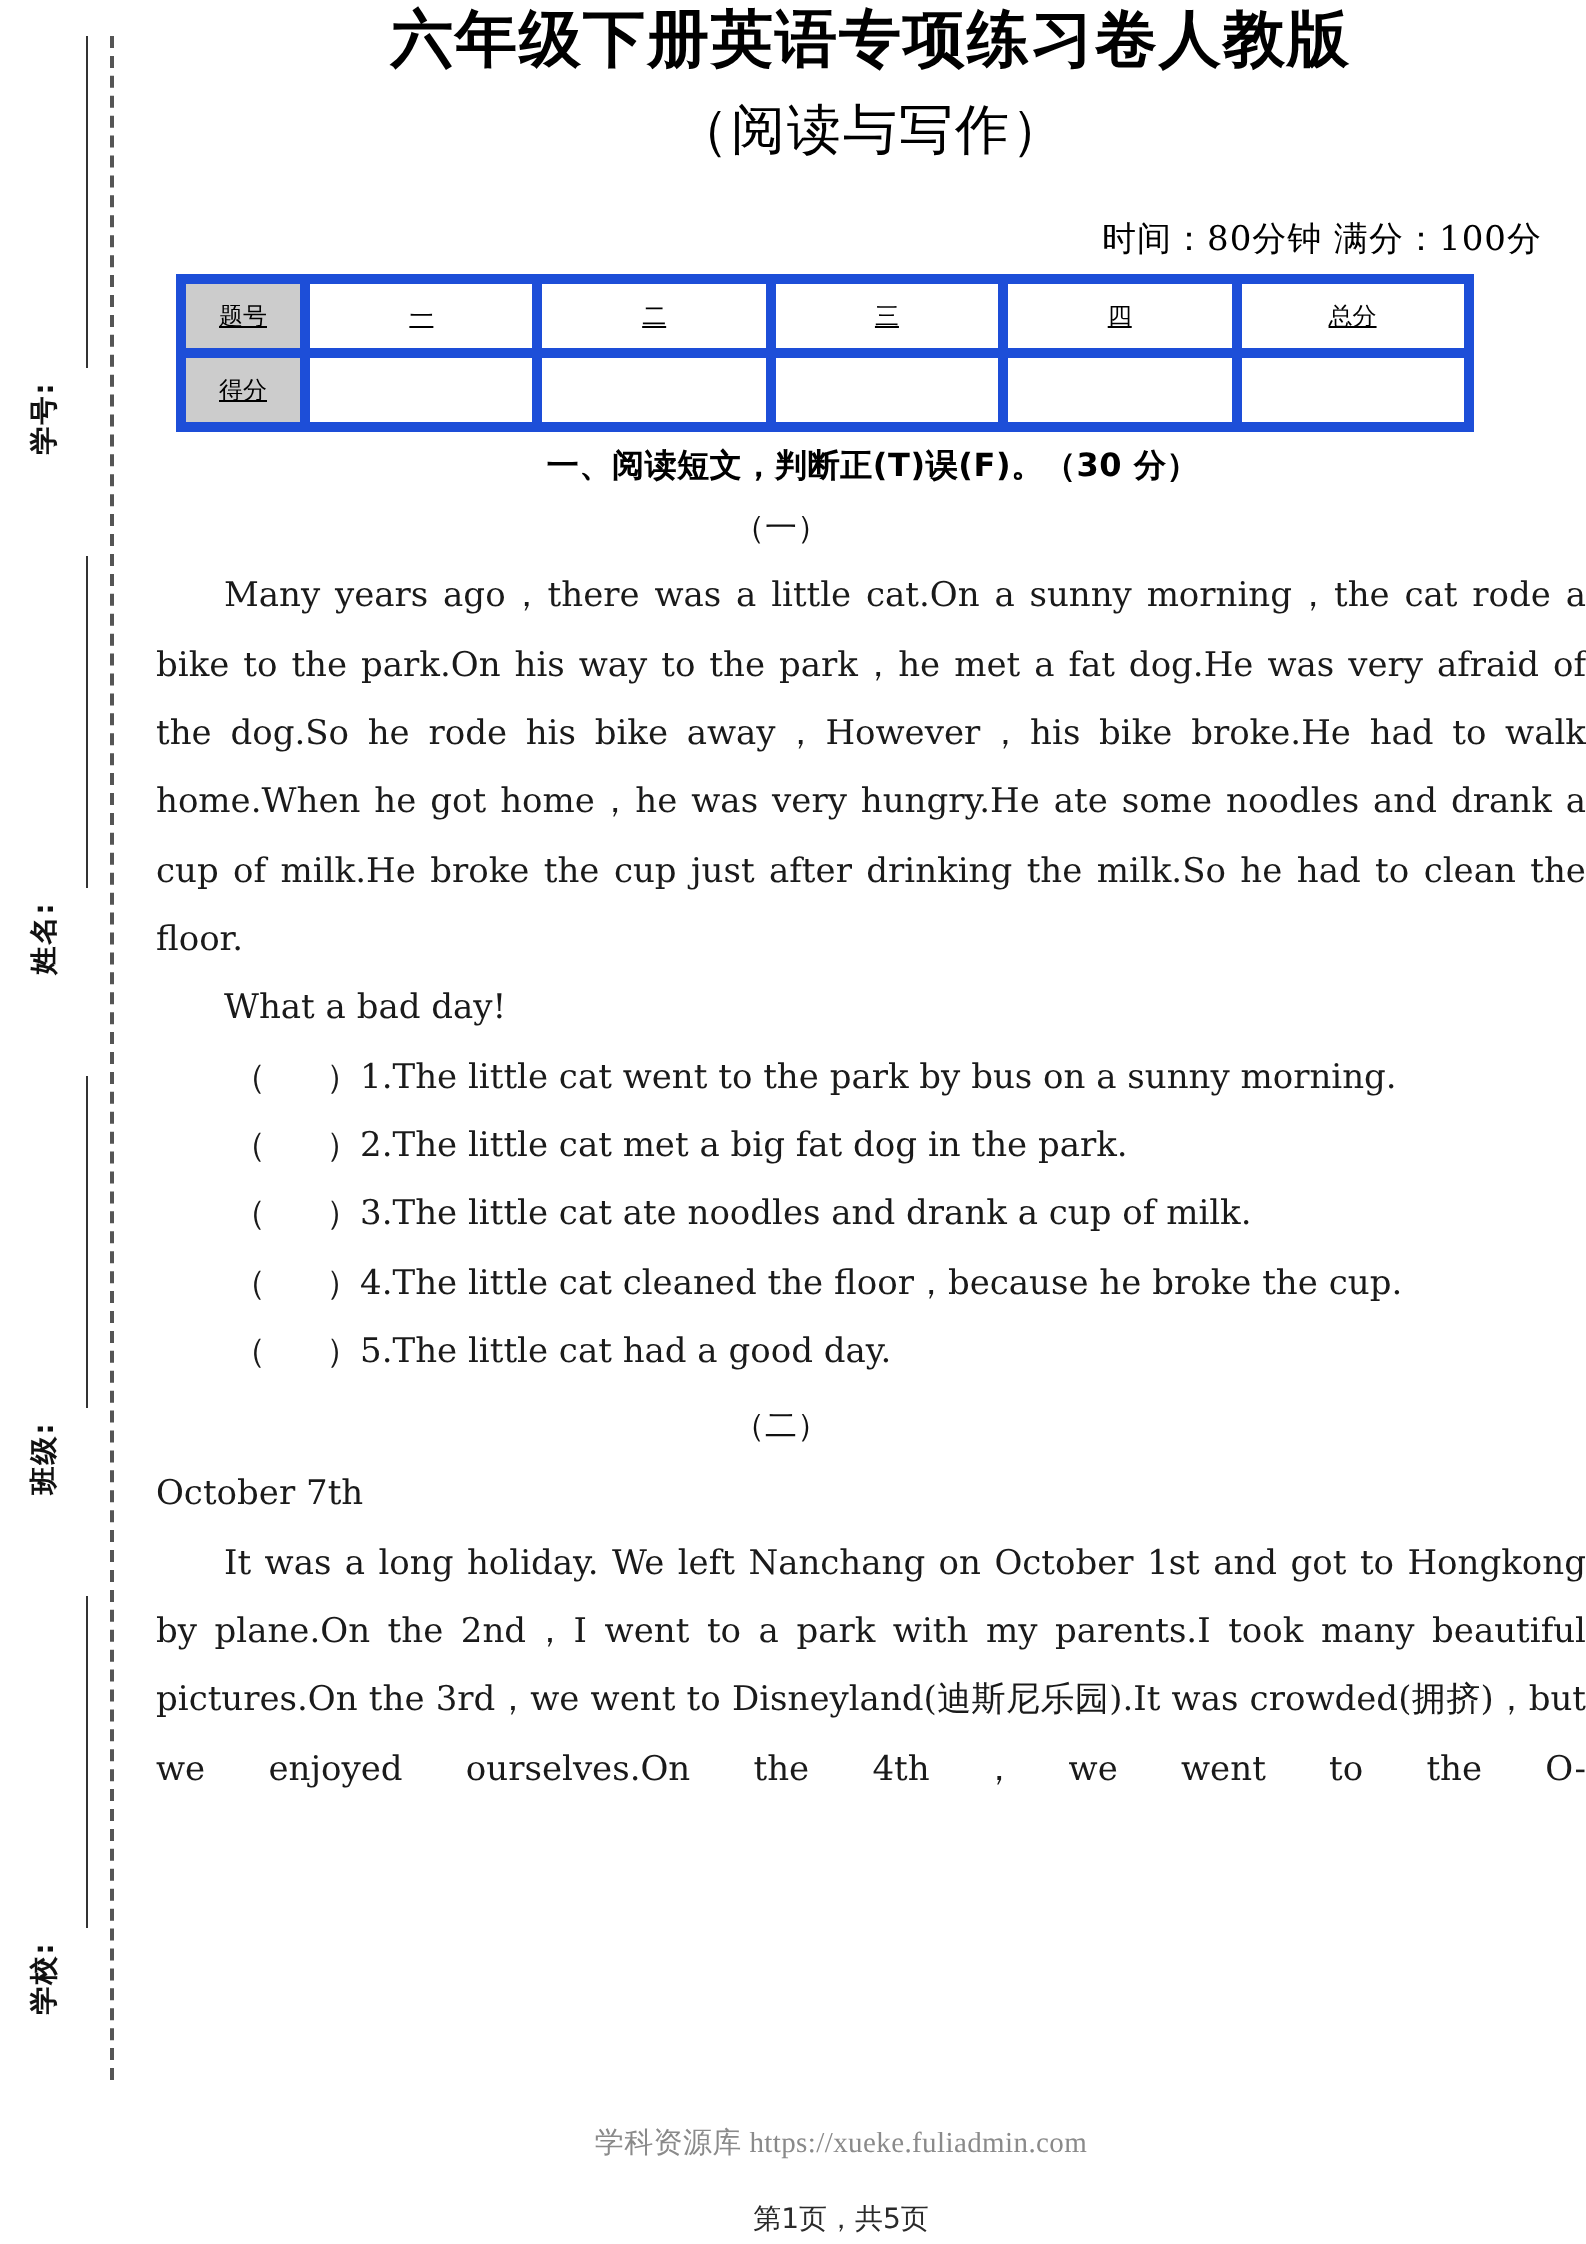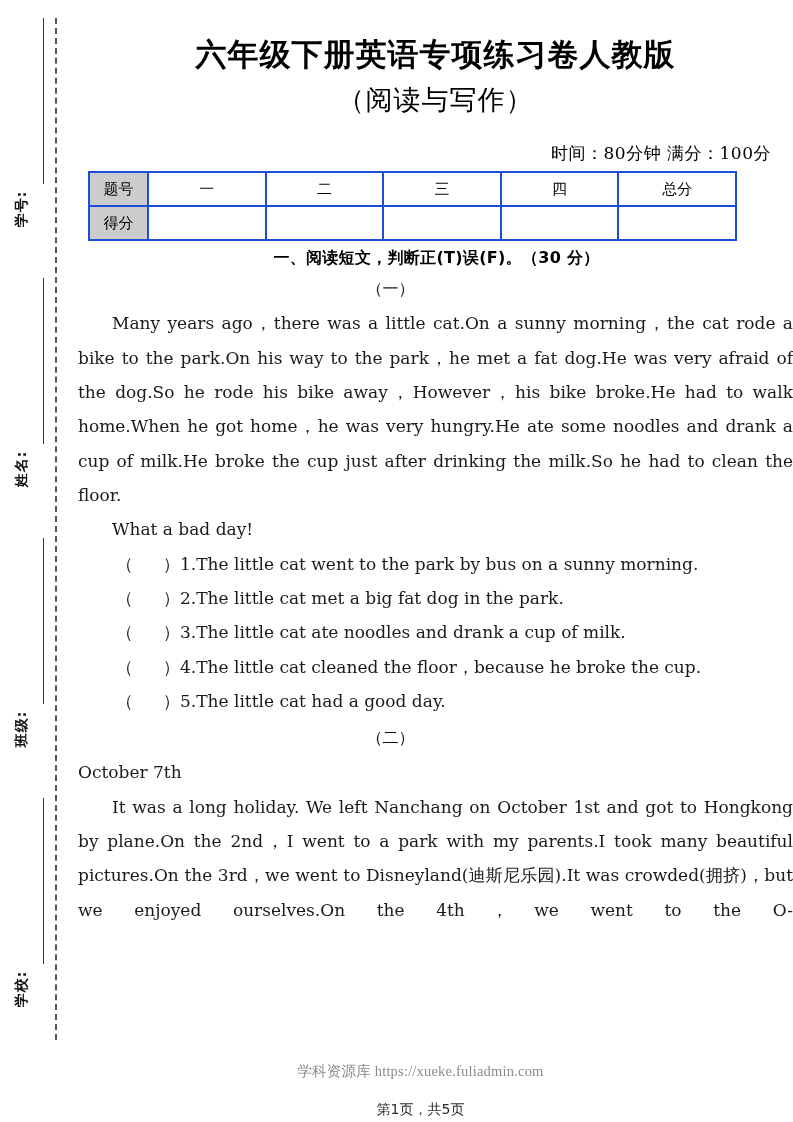--- a/index.html
+++ b/index.html
@@ -60,21 +60,20 @@
   #page {
     position: absolute;
     left: 78px;
     top: 0;
     width: 715px;
     height: 1122px;
   }
 
   
   #title-block {
-    padding-top: 34px;
     text-align: center;
   }
   .doc-title {
     font-family: "DejaVu Sans", "Liberation Sans", sans-serif;
     font-size: 31px;
     font-weight: bold;
     letter-spacing: 1px;
     line-height: 1.35;
     color: #000;
   }
@@ -103,27 +102,28 @@
     margin-top: 6px;
     padding-left: 10px;
     padding-right: 56px;
   }
   table.score-table {
     border-collapse: collapse;
     width: 649px;
     table-layout: fixed;
   }
   table.score-table td {
-    border: 2px solid #1d4ed8;
+    border: 5px solid #1d4ed8;
     height: 30px;
     text-align: center;
     vertical-align: middle;
-    font-size: 15px;
-    font-family: "DejaVu Sans", "Liberation Sans", sans-serif;
-    color: #000;
+    font-size: 12px;
+    font-family: "DejaVu Sans", "Liberation Sans", sans-serif;
+    color: #000;
+    text-decoration: underline;
   }
   table.score-table td.hdr-cell {
     background: #cccccc;
     width: 55px;
     font-weight: normal;
   }
   table.score-table td.val-cell {
     background: #ffffff;
   }
 

